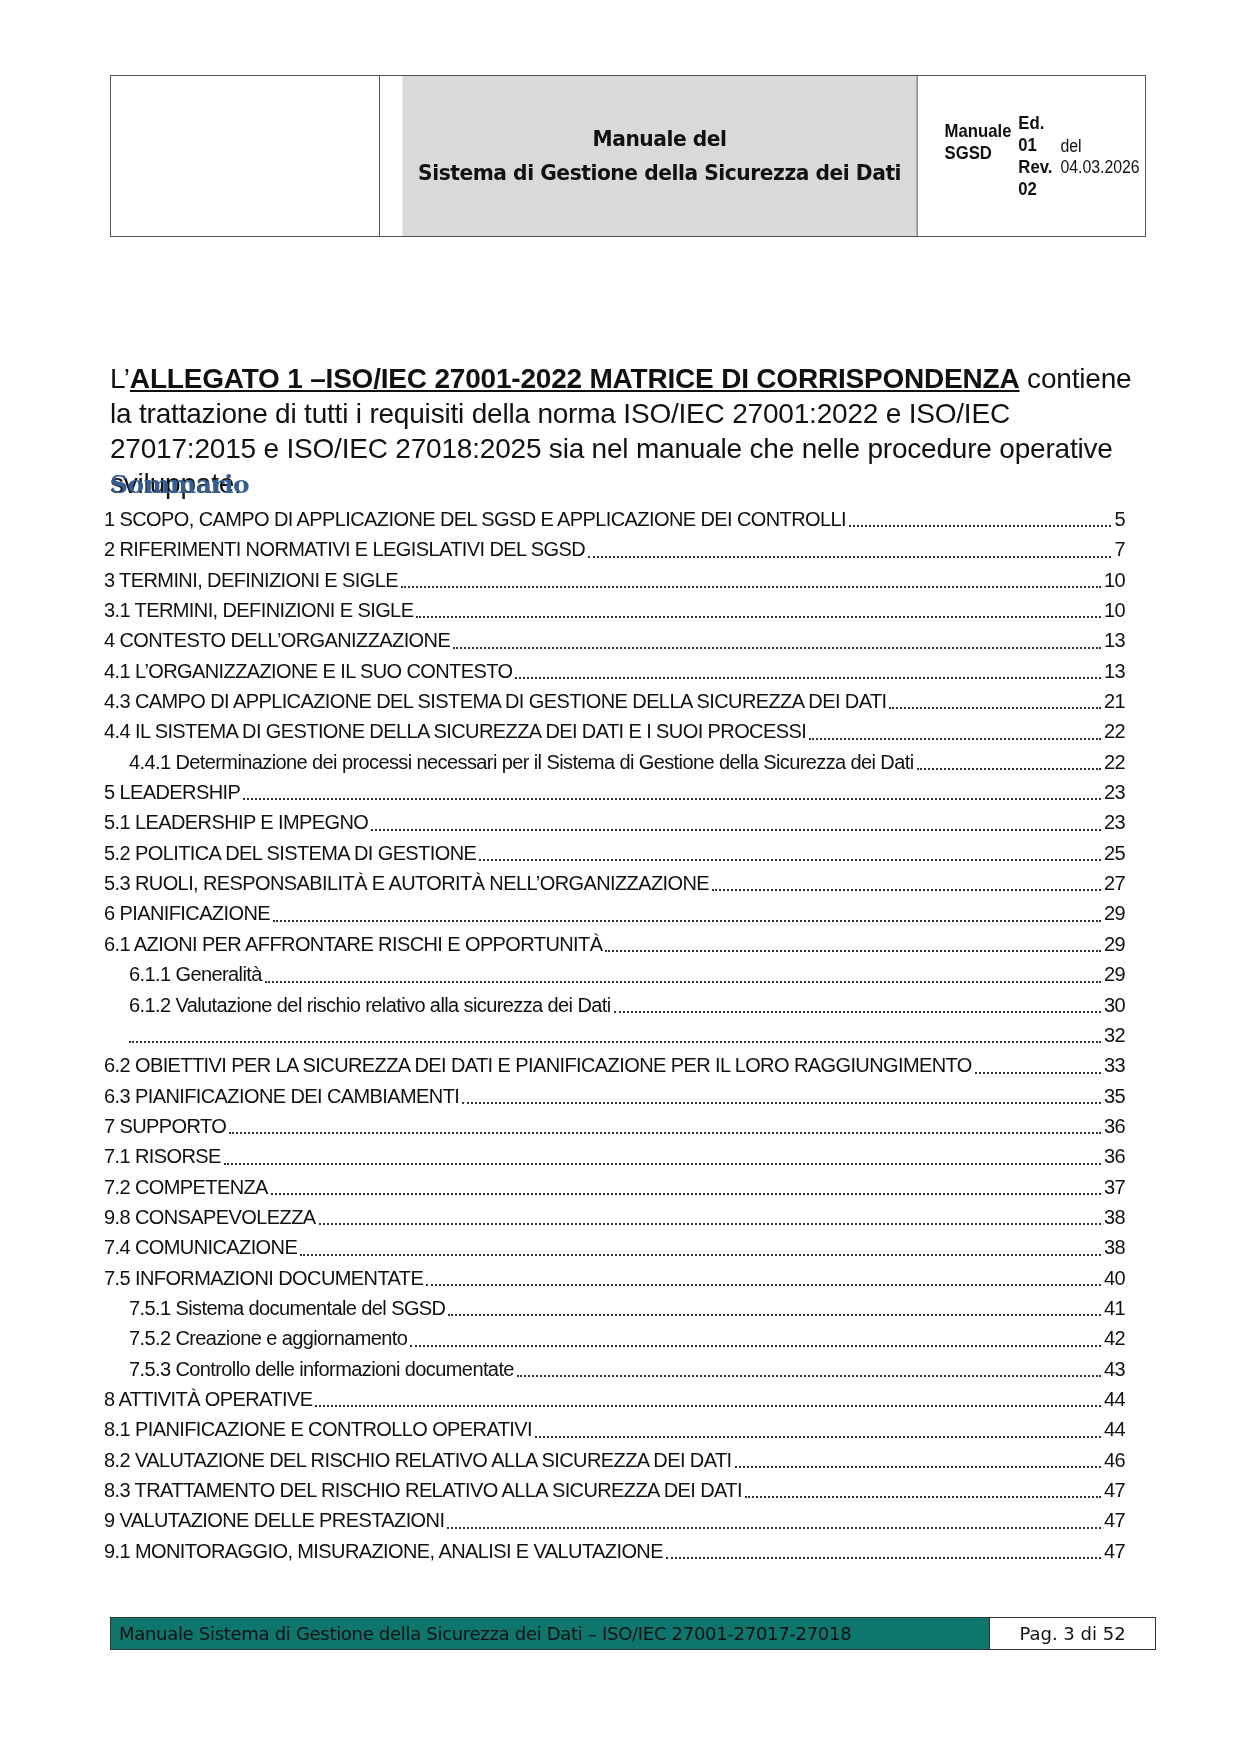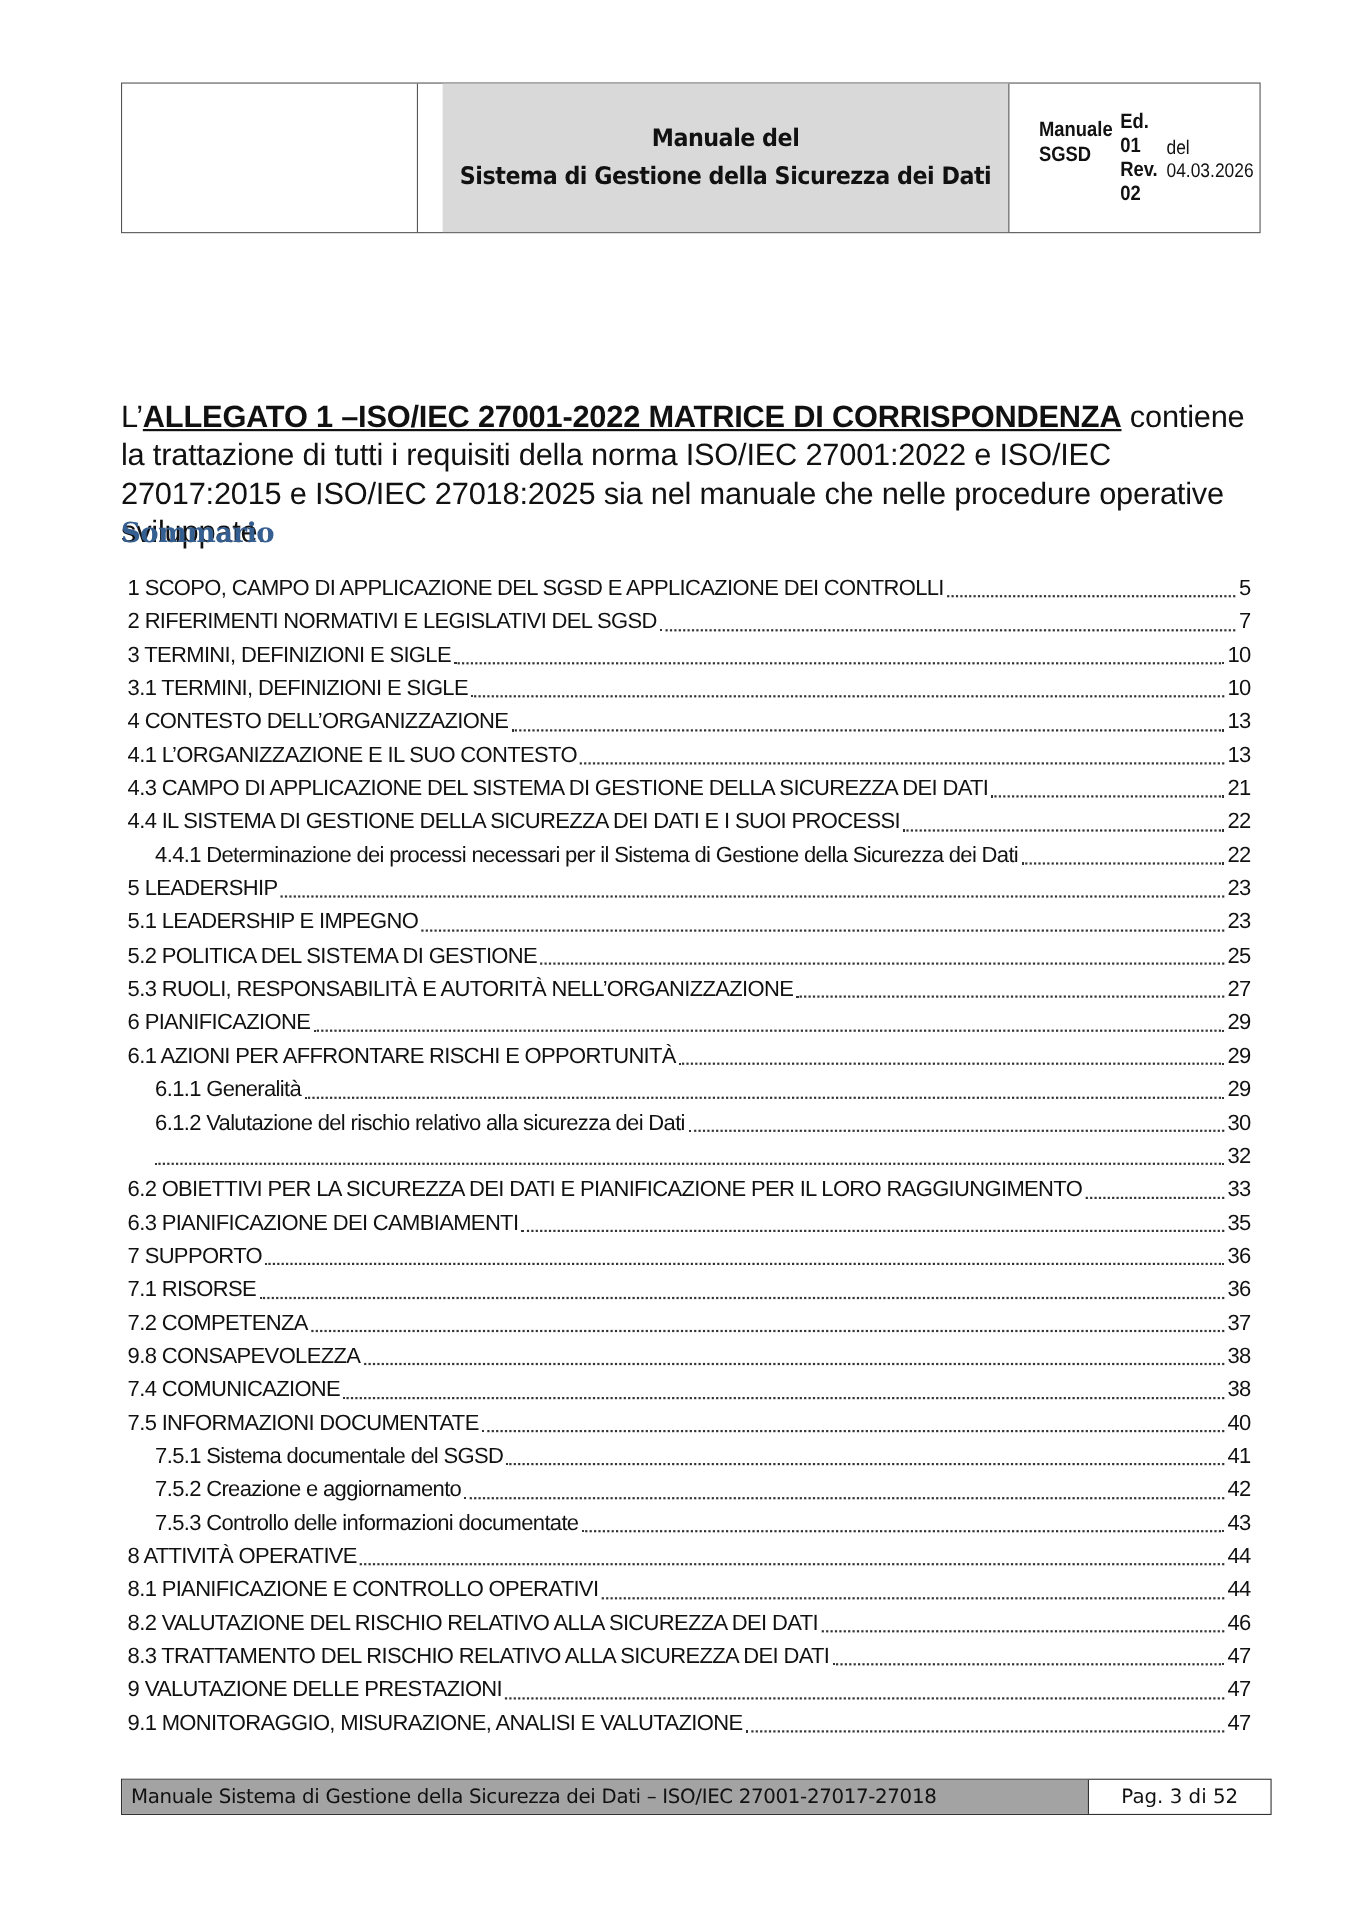--- a/index.html
+++ b/index.html
@@ -1,20 +1,20 @@
 <!DOCTYPE html>
 <html><head>
 <meta charset="utf-8">
 <style>
   html, body { margin: 0; padding: 0; background: #ffffff; }
   body { width: 1240px; height: 1755px; position: relative; overflow: hidden;
          font-family: "Liberation Sans", sans-serif; color: #111; }
 
   
-  .hdr { position: absolute; left: 110px; top: 75px; width: 1036px; height: 137px;
+  .hdr { position: absolute; left: 110px; top: 75px; width: 1036px; height: 162px;
          border: 1.5px solid #555; box-sizing: border-box; display: flex; }
   .hdr .logo-cell { width: 270px; border-right: 1.5px solid #555; }
   .hdr .title-cell { width: 563px; background: #d9d9d9; border-right: 1.5px solid #555;
          display: flex; flex-direction: column; justify-content: center; align-items: center;
          font-family: "DejaVu Sans", sans-serif; font-weight: bold; font-size: 22px; line-height: 34px;
          letter-spacing: -0.5px; transform: scaleX(0.92); transform-origin: center; }
   .hdr .title-cell span { display: block; text-align: center; white-space: nowrap; }
   .hdr .meta-cell { flex: 1; display: flex; flex-direction: row; align-items: center; justify-content: center;
          font-family: "Liberation Sans", sans-serif; }
   .meta-code { font-weight: bold; font-size: 19px; transform: scaleX(0.88); margin-bottom: 28px; }
@@ -24,34 +24,34 @@
   
   .intro { position: absolute; left: 110px; top: 313px; width: 1030px;
            font-family: "Liberation Sans Narrow", "Liberation Sans", sans-serif;
            font-size: 28px; line-height: 35px; color: #111; letter-spacing: -0.2px; margin-top: 48px; }
   .intro .bold-ref { font-weight: bold; text-decoration: underline; }
 
   
   .toc-title { position: absolute; left: 110px; top: 470px;
                font-family: "DejaVu Serif", "Liberation Serif", serif; font-weight: bold;
                font-size: 25px; color: #365f91; letter-spacing: -0.5px; }
-  .toc { position: absolute; left: 116px; top: 508px; width: 1021px; margin-top: 16px; }
+  .toc { position: absolute; left: 104px; top: 508px; width: 1021px; }
   .toc-row { display: flex; align-items: baseline; height: 30.35px; font-size: 20px;
              font-family: "Liberation Sans", sans-serif; color: #111; white-space: nowrap;
              letter-spacing: -0.6px; }
   .toc-row.lvl2 { padding-left: 25px; }
   .toc-row .t { flex: 0 0 auto; padding-right: 3px; transform-origin: left; }
   .toc-row .dots { flex: 1 1 auto; overflow: hidden; border-bottom: 2px dotted #333; height: 0;
                    margin-bottom: 5px; align-self: flex-end; position: relative; top: -6px; }
   .toc-row .p { flex: 0 0 auto; padding-left: 3px; text-align: right; }
 
   
   .ftr { position: absolute; left: 110px; top: 1617px; width: 1046px; height: 33px;
          border: 1.5px solid #333; box-sizing: border-box; display: flex; font-size: 20px; }
-  .ftr .fl { width: 870px; background: #a3a3a3; border-right: 1.5px solid #333;
+  .ftr .fl { width: 870px; background: #0f766e; border-right: 1.5px solid #333;
              display: flex; align-items: center; padding-left: 8px; white-space: nowrap;
              letter-spacing: -0.3px; font-family: "DejaVu Sans", sans-serif; font-size: 18px; }
   .ftr .fr { flex: 1; display: flex; align-items: center; justify-content: center;
              font-family: "DejaVu Sans", sans-serif; font-size: 18px; }
 </style>
 </head>
 <body>
 
 <div class="hdr">
   <div class="logo-cell"></div>

